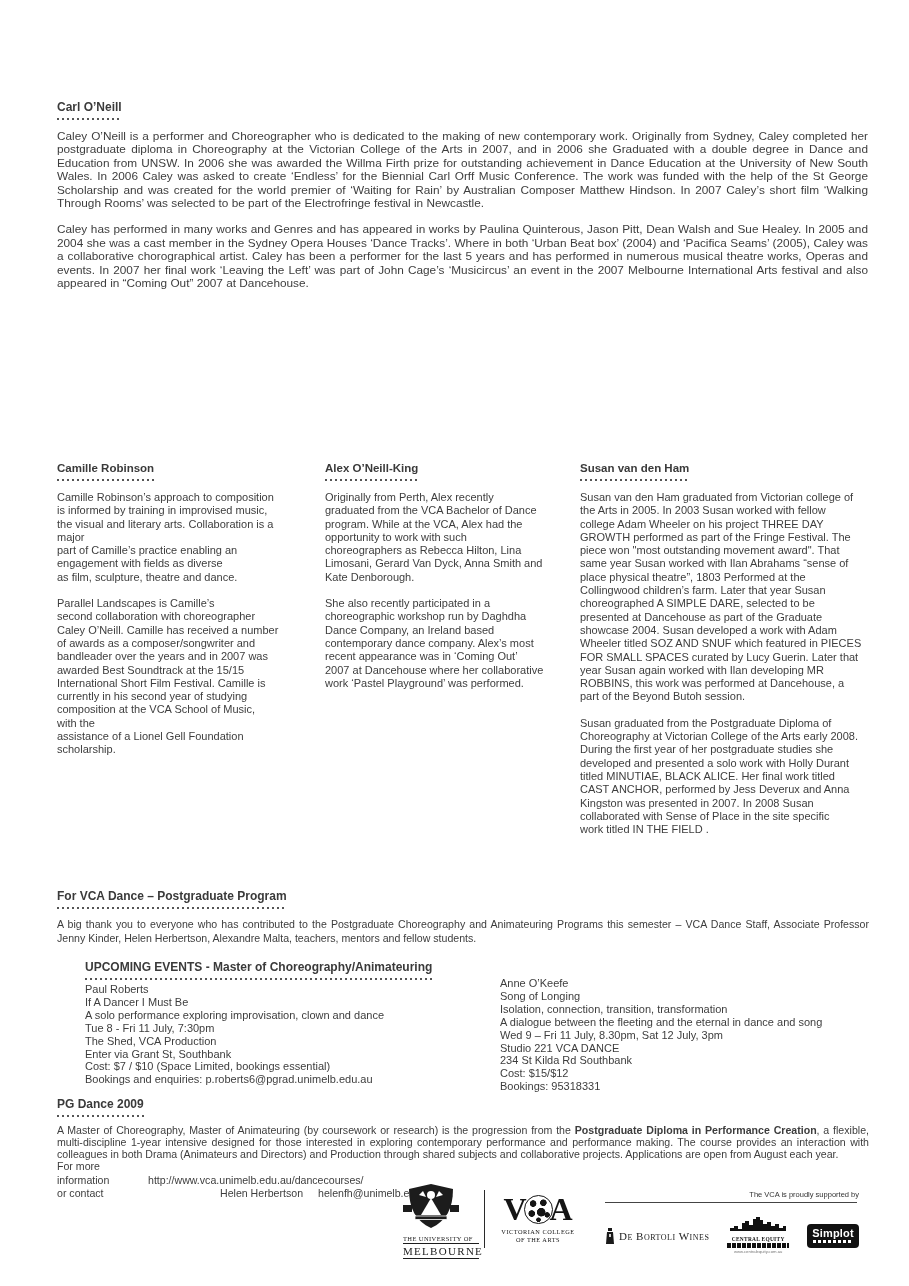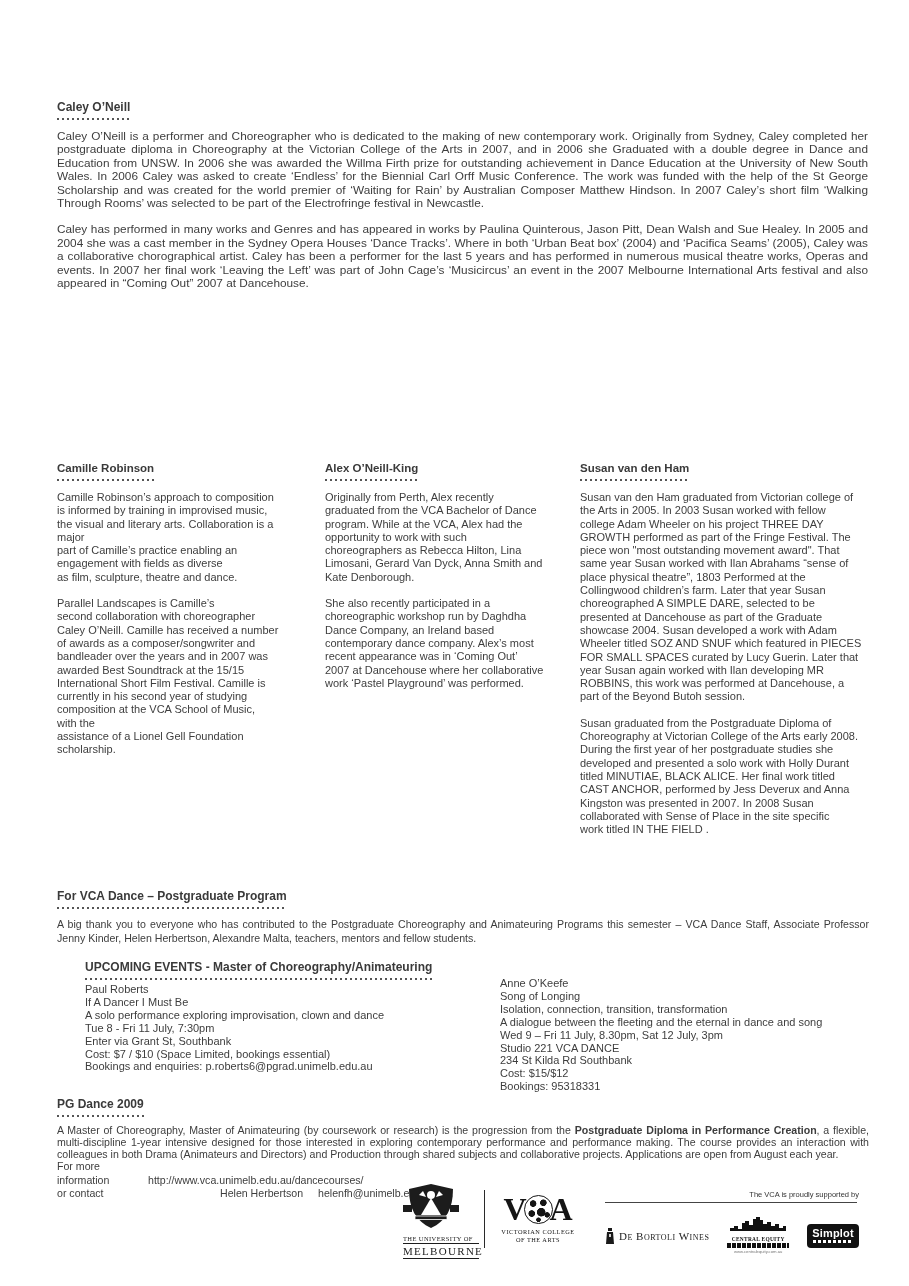--- a/index.html
+++ b/index.html
@@ -58,21 +58,21 @@
   .simplot-bar{width:40px;height:3px;margin-top:1px;
     background-image:repeating-linear-gradient(90deg,#fff 0 3px,transparent 3px 5px);}
 </style>
 </head>
 <body>
 
 <div id="page">
 
   <div class="sec" style="left:57px;top:97px;width:811px;">
     <div class="hgroup">
-      <div class="heading">Caley O’Neill</div>
+      <div class="heading">Carl O’Neill</div>
       <div class="dotrule"></div>
     </div>
     <p class="body-lg mt10">Caley O’Neill is a performer and Choreographer who is dedicated to the making of new contemporary work. Originally from Sydney, Caley completed her postgraduate diploma in Choreography at the Victorian College of the Arts in 2007, and in 2006 she Graduated with a double degree in Dance and Education from UNSW.  In 2006 she was awarded the Willma Firth prize for outstanding achievement in Dance Education at the University of New South Wales. In 2006 Caley was asked to create ‘Endless’ for the Biennial Carl Orff Music Conference. The work was funded with the help of the St George Scholarship and was created for the world premier of ‘Waiting for Rain’ by Australian Composer Matthew Hindson. In 2007 Caley’s short film ‘Walking Through Rooms’ was selected to be part of the Electrofringe festival in Newcastle.</p>
     <p class="body-lg mt13">Caley has performed in many works and Genres and has appeared in works by Paulina Quinterous, Jason Pitt, Dean Walsh and Sue Healey. In 2005 and 2004 she was a cast member in the Sydney Opera Houses ‘Dance Tracks’. Where in both ‘Urban Beat box’ (2004) and ‘Pacifica Seams’ (2005), Caley was a collaborative chorographical artist. Caley has been a performer for the last 5 years and has performed in numerous musical theatre works, Operas and  events. In 2007 her final work ‘Leaving the Left’ was  part of John Cage’s ‘Musicircus’ an event in the 2007 Melbourne International Arts festival and also appeared in “Coming Out” 2007 at Dancehouse.</p>
   </div>
 
   <div class="sec" style="left:57px;top:458px;width:253px;">
     <div class="hgroup">
       <div class="heading-sm">Camille Robinson</div>
       <div class="dotrule"></div>
@@ -162,20 +162,21 @@
   <div class="sec" style="left:57px;top:957px;width:812px;margin-left:28px;">
     <div class="hgroup">
       <div class="heading">UPCOMING EVENTS - Master of Choreography/Animateuring</div>
       <div class="dotrule"></div>
     </div>
     <div style="margin-top:3px;">
       <div class="evline">Paul Roberts</div>
       <div class="evline">If A Dancer I Must Be</div>
       <div class="evline">A solo performance exploring improvisation, clown and dance</div>
       <div class="evline">Tue 8 - Fri 11 July, 7:30pm</div>
+      <div class="evline">The Shed, VCA Production</div>
       <div class="evline">Enter via Grant St, Southbank</div>
       <div class="evline">Cost: $7 / $10 (Space Limited, bookings essential)</div>
       <div class="evline">Bookings and enquiries: p.roberts6@pgrad.unimelb.edu.au</div>
     </div>
     <div style="position:absolute;left:415px;top:20px;">
       <div class="evline">Anne O’Keefe</div>
       <div class="evline">Song of Longing</div>
       <div class="evline">Isolation, connection, transition, transformation</div>
       <div class="evline">A dialogue between the fleeting and the eternal in dance and song</div>
       <div class="evline">Wed 9 – Fri 11 July, 8.30pm, Sat 12 July, 3pm</div>

